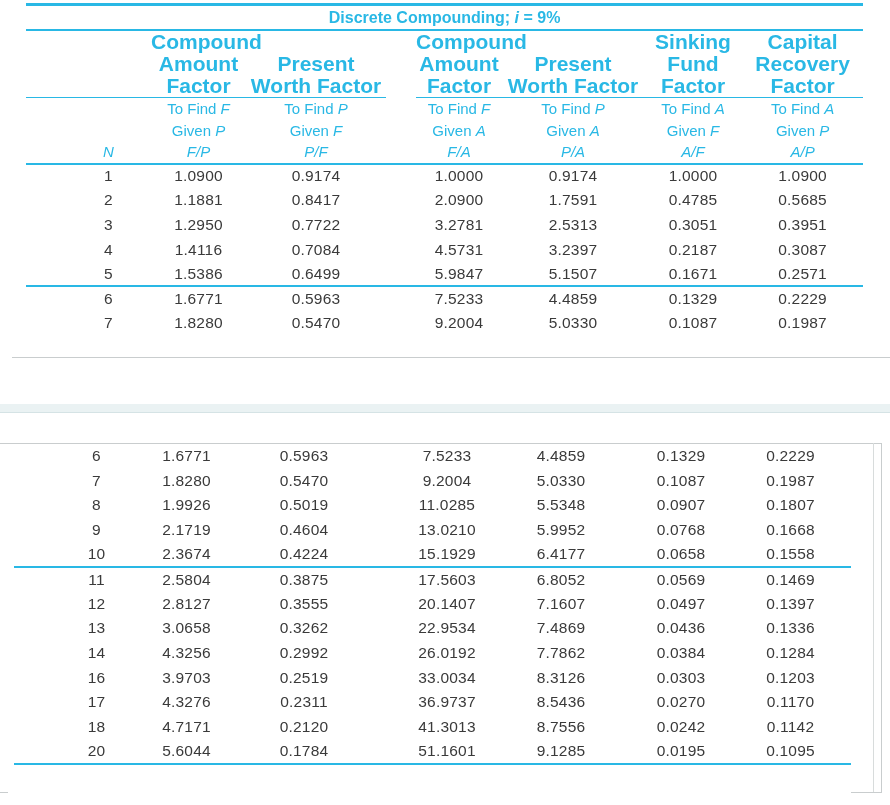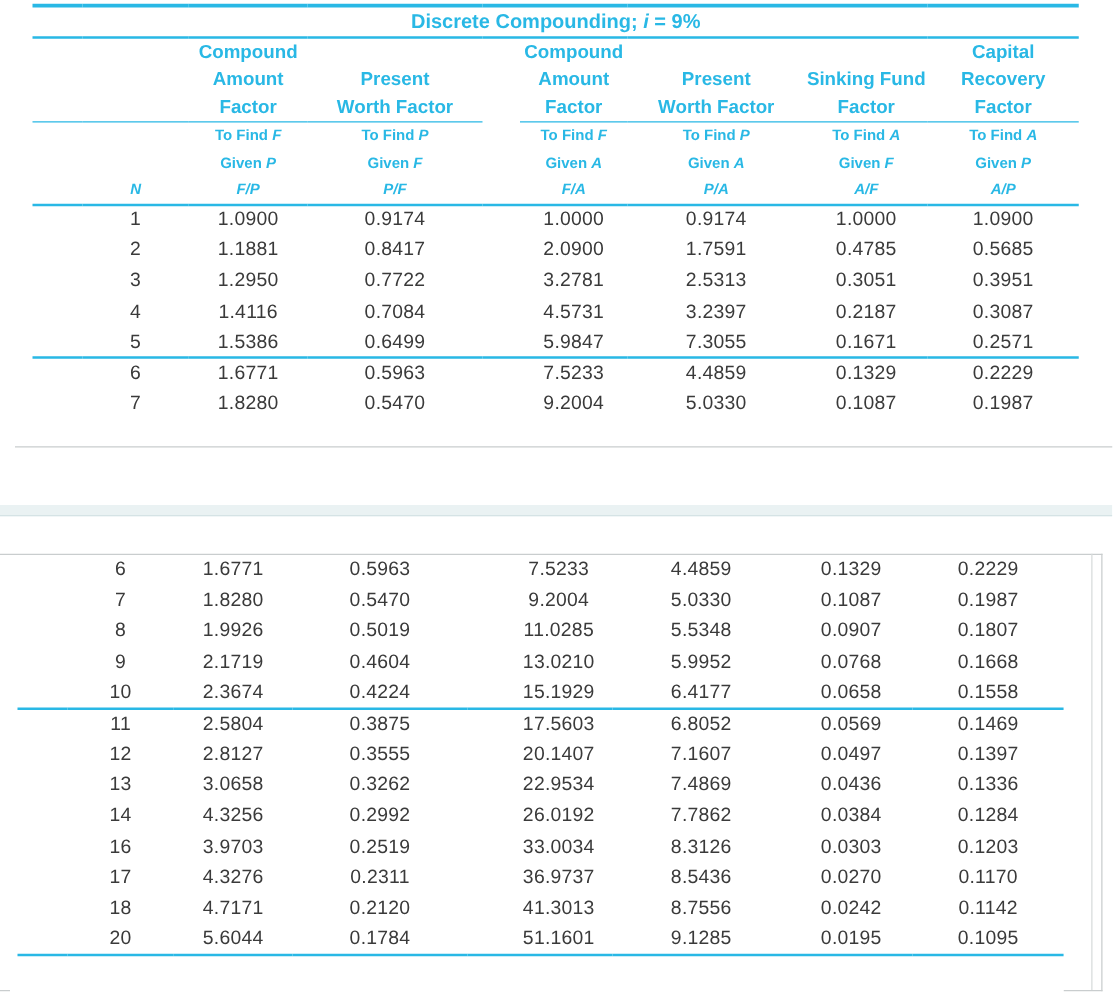--- a/index.html
+++ b/index.html
@@ -53,28 +53,28 @@
     height:23px;vertical-align:middle;
     color:var(--accent);font-weight:700;font-size:16px;
   }
   tr.title-row i{font-style:italic;}
   
   tr.group-row td{height:24px;vertical-align:middle;
     color:var(--accent);font-weight:700;font-size:15.5px;}
   tr.group-row td.bb{border-bottom:2px solid var(--accent);}
   
   tr.factor-row td{
-    padding-top:0;color:var(--accent);font-weight:700;font-size:15px;
+    padding-top:0;color:var(--accent);font-weight:700;font-size:21px;
     line-height:22px;white-space:pre-line;margin-top:24px;
   }
   tr.factor-row td.bb{border-bottom:1.5px solid var(--accent);}
   
   tr.find-row td{
     border-bottom:2.5px solid var(--accent);
-    color:var(--accent);font-weight:700;font-size:12px;line-height:21.5px;
+    color:var(--accent);font-weight:400;font-size:15px;line-height:21.5px;
   }
   tr.find-row i{font-style:italic;}
   .sym{font-style:italic;}
   
   tbody.data tr{height:24.6px;}
   tbody.data td{
     vertical-align:middle;color:var(--text);font-size:15.5px;
     font-weight:400;letter-spacing:0.2px;
   }
   tbody.data tr.rule td{border-bottom:2.5px solid var(--accent);}
@@ -204,21 +204,21 @@
     <td>0.2187</td>
     <td>0.3087</td>
   </tr>
           <tr class="rule">
     <td></td>
     <td>5</td>
     <td>1.5386</td>
     <td>0.6499</td>
     <td></td>
     <td>5.9847</td>
-    <td>7.3055</td>
+    <td>5.1507</td>
     <td>0.1671</td>
     <td>0.2571</td>
   </tr>
           <tr>
     <td></td>
     <td>6</td>
     <td>1.6771</td>
     <td>0.5963</td>
     <td></td>
     <td>7.5233</td>

